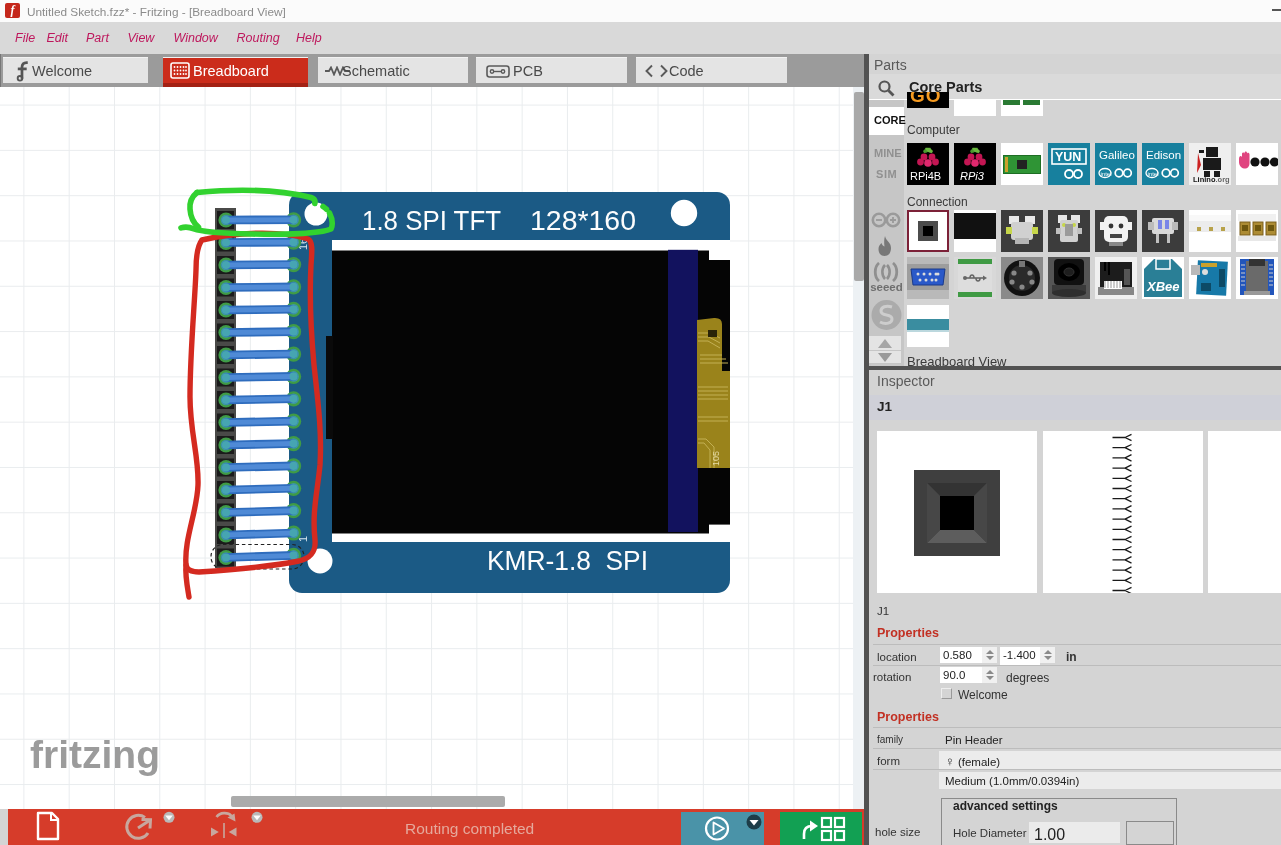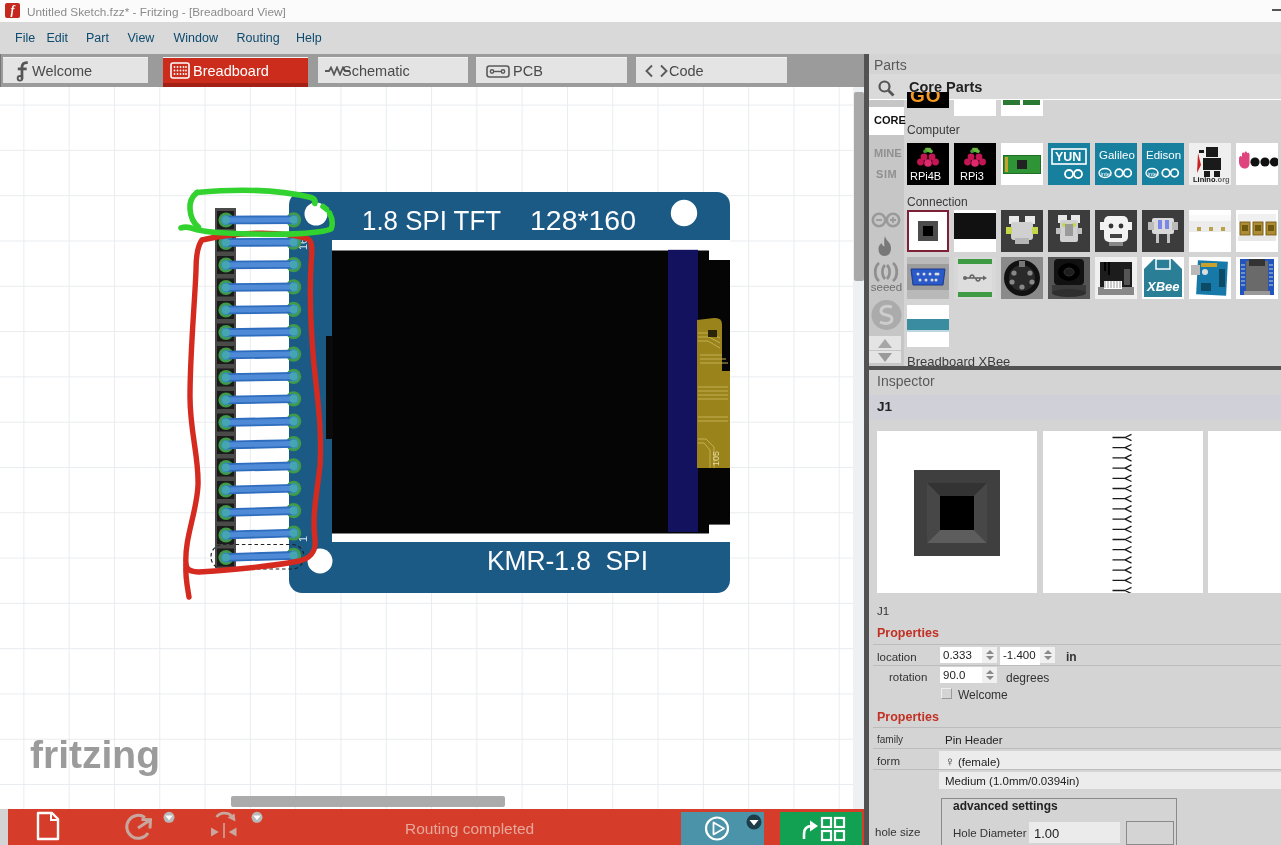--- a/index.html
+++ b/index.html
@@ -9,21 +9,21 @@
   .abs { position:absolute; }
 
   
   #titlebar { left:0; top:0; width:1281px; height:22px; background:#fbfbfb; }
   #fzicon { left:5px; top:3px; width:15px; height:15px; background:#c5281c; border-radius:2px; color:#fff; font-weight:bold; font-size:12px; text-align:center; line-height:15px; font-family:"Liberation Serif",serif; font-style:italic;}
   #titletext { left:27px; top:5px; font-size:11.8px; color:#8b8b8b; }
   #minbtn { left:1272px; top:9px; width:9px; height:2px; background:#555; }
 
   
   #menubar { left:0; top:22px; width:1281px; height:32px; background:#d9d9d9; }
-  .menuitem { position:absolute; top:9px; font-size:12.5px; color:#0c4a6e; }
+  .menuitem { position:absolute; top:9px; font-size:12.5px; color:#be185d;font-style:italic; }
 
   
   #tabrow { left:0; top:54px; width:868px; height:33px; background:#9b9b9b; border-left:1px solid #777; }
   .tab { position:absolute; top:3px; height:26px; background:#e4e4e4; color:#4a4a4a; font-size:14.5px; border-top:1px solid #f2f2f2; }
   .tab .tlabel { position:absolute; top:5px; }
   .tabshadow { position:absolute; top:29px; height:4px; background:#9b9b9b; }
 
   
   #canvas { left:0; top:87px; width:864px; height:722px; background:#fff;
     background-image: linear-gradient(to right, #e9ecee 1px, transparent 1px),
@@ -401,21 +401,21 @@
     </svg>
     <svg class="abs" style="left:6px;top:182px" width="20" height="21" viewBox="0 0 20 21">
       <path d="M10 0 C 11 5 16 6 16 12 C 16 17 13.5 20 9.5 20 C 5.5 20 3.5 17 3.5 13 C 3.5 10 5 8.5 6.5 7 C 7 9 8 10 9.5 10.5 C 9 7 9 3 10 0 Z" fill="#787878"></path>
     </svg>
     <svg class="abs" style="left:2px;top:208px" width="30" height="20" viewBox="0 0 30 20">
       <path d="M8 1 C 3 5 3 15 8 19" fill="none" stroke="#8f8f8f" stroke-width="2.8"></path>
       <path d="M14 3 C 10.5 6.5 10.5 13.5 14 17" fill="none" stroke="#8f8f8f" stroke-width="2.6"></path>
       <path d="M22 1 C 27 5 27 15 22 19" fill="none" stroke="#8f8f8f" stroke-width="2.8"></path>
       <path d="M16 3 C 19.5 6.5 19.5 13.5 16 17" fill="none" stroke="#8f8f8f" stroke-width="2.6"></path>
     </svg>
-    <div class="abs" style="left:1px;top:227px;width:33px;text-align:center;font-size:11.5px;font-weight:normal;color:#6e6e6e;">seeed</div>
+    <div class="abs" style="left:1px;top:227px;width:33px;text-align:center;font-size:11.5px;font-weight:bold;color:#6e6e6e;">seeed</div>
     <svg class="abs" style="left:1px;top:244px" width="33" height="34" viewBox="0 0 33 34">
       <circle cx="16.5" cy="17" r="15" fill="#ababab"></circle>
       <path d="M22 9 C 16 7 11 9 11 13 C 11 19 22 15 22 21 C 22 25 16 27 10 24" fill="none" stroke="#cdcdcd" stroke-width="3"></path>
     </svg>
     <div class="abs" style="left:0px;top:282px;width:32px;height:14px;background:#e4e4e4;"></div>
     <div class="abs" style="left:0px;top:297px;width:32px;height:12px;background:#e4e4e4;"></div>
     <svg class="abs" style="left:0px;top:282px" width="32" height="28" viewBox="0 0 32 28">
       <path d="M16 3 L23 12 L9 12 Z" fill="#a6a6a6"></path>
       <path d="M9 17 L23 17 L16 26 Z" fill="#9a9a9a"></path>
     </svg>
@@ -439,21 +439,21 @@
               <path d="M26 8 C 24 5 21 4 18 5 C 19 8 22 10 25 10 Z" fill="#6ab83f"></path>
         <circle cx="17" cy="14" r="3.4" fill="#c31653"></circle>
               <circle cx="25" cy="14" r="3.4" fill="#c31653"></circle>
               <circle cx="13.5" cy="19" r="3.4" fill="#c31653"></circle>
               <circle cx="21" cy="20" r="3.8" fill="#e0286e"></circle>
               <circle cx="28.5" cy="19" r="3.4" fill="#c31653"></circle>
         <text x="3" y="37" font-size="11" fill="#fff" font-family="Liberation Sans">RPi4B</text>
             </g>
           </svg>
       </div>
-      <div class="abs pico" style="left:85px;top:89px;background:#000;">
+      <div class="abs pico" style="left:85px;top:89px;background:#000;font-style:italic;">
         <svg width="42" height="42">
             <g>
         <path d="M16 8 C 18 5 21 4 24 5 C 23 8 20 10 17 10 Z" fill="#4a9b2f"></path>
               <path d="M26 8 C 24 5 21 4 18 5 C 19 8 22 10 25 10 Z" fill="#6ab83f"></path>
         <circle cx="17" cy="14" r="3.4" fill="#c31653"></circle>
               <circle cx="25" cy="14" r="3.4" fill="#c31653"></circle>
               <circle cx="13.5" cy="19" r="3.4" fill="#c31653"></circle>
               <circle cx="21" cy="20" r="3.8" fill="#e0286e"></circle>
               <circle cx="28.5" cy="19" r="3.4" fill="#c31653"></circle>
         <text x="6" y="37" font-size="11" fill="#fff" font-family="Liberation Sans">RPi3</text>
@@ -703,21 +703,21 @@
         </svg>
       </div>
 
       <div class="abs pico" style="left:38px;top:251px;background:#fff;">
         <div style="position:absolute;left:0;top:14px;width:42px;height:11px;background:#3a8da0;"></div>
         <div style="position:absolute;left:0;top:25px;width:42px;height:2px;background:#bcd8de;"></div>
       </div>
     </div>
     <div class="abs" style="left:38px;top:69px;font-size:12px;color:#3a3a3a;">Computer</div>
     <div class="abs" style="left:38px;top:141px;font-size:12px;color:#3a3a3a;">Connection</div>
-    <div class="abs" style="left:38px;top:300px;font-size:13px;color:#3a3a3a;">Breadboard XBee</div>
+    <div class="abs" style="left:38px;top:300px;font-size:13px;color:#3a3a3a;">Breadboard View</div>
 
     <div class="abs" style="left:0;top:312px;width:412px;height:479px;background:#d4d4d4;"></div>
     <div class="abs" style="left:8px;top:319px;font-size:14px;color:#5a5a5a;">Inspector</div>
     <div class="abs" style="left:0;top:341px;width:412px;height:25px;background:#cfd0d8;"></div>
     <div class="abs" style="left:8px;top:345px;font-size:13.5px;font-weight:bold;color:#222;">J1</div>
     <div class="abs" style="left:8px;top:377px;width:160px;height:162px;background:#fff;"></div>
     <div class="abs" style="left:174px;top:377px;width:160px;height:162px;background:#fff;"></div>
     <div class="abs" style="left:339px;top:377px;width:73px;height:162px;background:#fff;"></div>
 
     <div class="abs" style="left:45px;top:416px;width:86px;height:86px;background:#3f3f3f;"></div>
@@ -744,27 +744,27 @@
         <path d="M69.5 118.7 L82 118.7 M82 118.7 L88.5 115.5 M82 118.7 L88.5 121.9" stroke="#1a1a1a" stroke-width="1.3" fill="none"></path>
         <path d="M69.5 128.9 L82 128.9 M82 128.9 L88.5 125.7 M82 128.9 L88.5 132.1" stroke="#1a1a1a" stroke-width="1.3" fill="none"></path>
         <path d="M69.5 139.1 L82 139.1 M82 139.1 L88.5 135.9 M82 139.1 L88.5 142.3" stroke="#1a1a1a" stroke-width="1.3" fill="none"></path>
         <path d="M69.5 149.3 L82 149.3 M82 149.3 L88.5 146.1 M82 149.3 L88.5 152.5" stroke="#1a1a1a" stroke-width="1.3" fill="none"></path>
         <path d="M69.5 159.5 L82 159.5 M82 159.5 L88.5 156.3 M82 159.5 L88.5 162.7" stroke="#1a1a1a" stroke-width="1.3" fill="none"></path>
       </svg>
     <div class="abs" style="left:8px;top:551px;font-size:11.5px;color:#333;">J1</div>
     <div class="abs" style="left:8px;top:572px;font-size:12.5px;font-weight:bold;color:#c23023;">Properties</div>
     <div class="abs" style="left:4px;top:590px;width:408px;height:1px;background:#bcbcbc;"></div>
     <div class="abs" style="left:8px;top:597px;font-size:11.5px;color:#333;">location</div>
-    <div class="abs" style="left:71px;top:593px;width:42px;height:16px;background:#fff;font-size:11.5px;color:#222;padding:2px 0 0 3px;">0.333</div>
+    <div class="abs" style="left:71px;top:593px;width:42px;height:16px;background:#fff;font-size:11.5px;color:#222;padding:2px 0 0 3px;">0.580</div>
     <div class="abs spinbtn" style="left:113px;top:593px;"></div>
     <div class="abs" style="left:131px;top:593px;width:40px;height:16px;background:#fff;font-size:11.5px;color:#222;padding:2px 0 16px 3px;">-1.400</div>
     <div class="abs spinbtn" style="left:171px;top:593px;"></div>
     <div class="abs" style="left:197px;top:596px;font-size:12px;font-weight:bold;color:#333;">in</div>
     <div class="abs" style="left:4px;top:611px;width:408px;height:1px;background:#bcbcbc;"></div>
-    <div class="abs" style="left:20px;top:617px;font-size:11.5px;color:#333;">rotation</div>
+    <div class="abs" style="left:4px;top:617px;font-size:11.5px;color:#333;">rotation</div>
     <div class="abs" style="left:71px;top:613px;width:42px;height:16px;background:#fff;font-size:11.5px;color:#222;padding:2px 0 0 3px;">90.0</div>
     <div class="abs spinbtn" style="left:113px;top:613px;"></div>
     <div class="abs" style="left:137px;top:617px;font-size:12px;color:#333;">degrees</div>
     <div class="abs" style="left:72px;top:634px;width:11px;height:11px;border:1px solid #eee;border-right-color:#999;border-bottom-color:#999;"></div>
     <div class="abs" style="left:89px;top:634px;font-size:12px;color:#333;">Welcome</div>
     <div class="abs" style="left:8px;top:656px;font-size:12.5px;font-weight:bold;color:#c23023;">Properties</div>
     <div class="abs" style="left:4px;top:673px;width:408px;height:1px;background:#bcbcbc;"></div>
     <div class="abs" style="left:8px;top:680px;font-size:10px;color:#333;">family</div>
     <div class="abs" style="left:76px;top:680px;font-size:11.5px;color:#222;">Pin Header</div>
     <div class="abs" style="left:4px;top:694px;width:408px;height:1px;background:#bcbcbc;"></div>
@@ -772,18 +772,18 @@
     <div class="abs" style="left:70px;top:697px;width:342px;height:19px;background:#ececec;"></div>
     <div class="abs" style="left:76px;top:700px;font-size:11.5px;color:#222;"><span style="font-size:13px;">♀</span> (female)</div>
     <div class="abs" style="left:4px;top:715px;width:408px;height:1px;background:#bcbcbc;"></div>
     <div class="abs" style="left:70px;top:718px;width:342px;height:17px;background:#ececec;"></div>
     <div class="abs" style="left:76px;top:721px;font-size:11.5px;color:#222;">Medium (1.0mm/0.0394in)</div>
 
     <div class="abs" style="left:72px;top:744px;width:236px;height:47px;border:1px solid #8a8a8a;border-bottom:none;"></div>
     <div class="abs" style="left:80px;top:745px;font-size:12px;font-weight:bold;color:#222;background:#d4d4d4;padding:0 4px;">advanced settings</div>
     <div class="abs" style="left:6px;top:772px;font-size:11.5px;color:#333;">hole size</div>
     <div class="abs" style="left:84px;top:773px;font-size:11.5px;color:#333;">Hole Diameter</div>
-    <div class="abs" style="left:160px;top:768px;width:91px;height:21px;background:#ebebeb;font-size:13px;color:#222;padding:4px 0 0 5px;">1.00</div>
+    <div class="abs" style="left:160px;top:768px;width:91px;height:21px;background:#ebebeb;font-size:16px;color:#222;padding:4px 0 0 5px;">1.00</div>
     <div class="abs" style="left:257px;top:767px;width:48px;height:24px;border:1px solid #8a8a8a;background:#d4d4d4;"></div>
   </div>
   <div id="hsplit" class="abs" style="left:864px;top:366px;width:417px;height:4px;background:#525252;"></div>
   <div id="vsplit" class="abs"></div>
 </div>
 
 </body></html>

